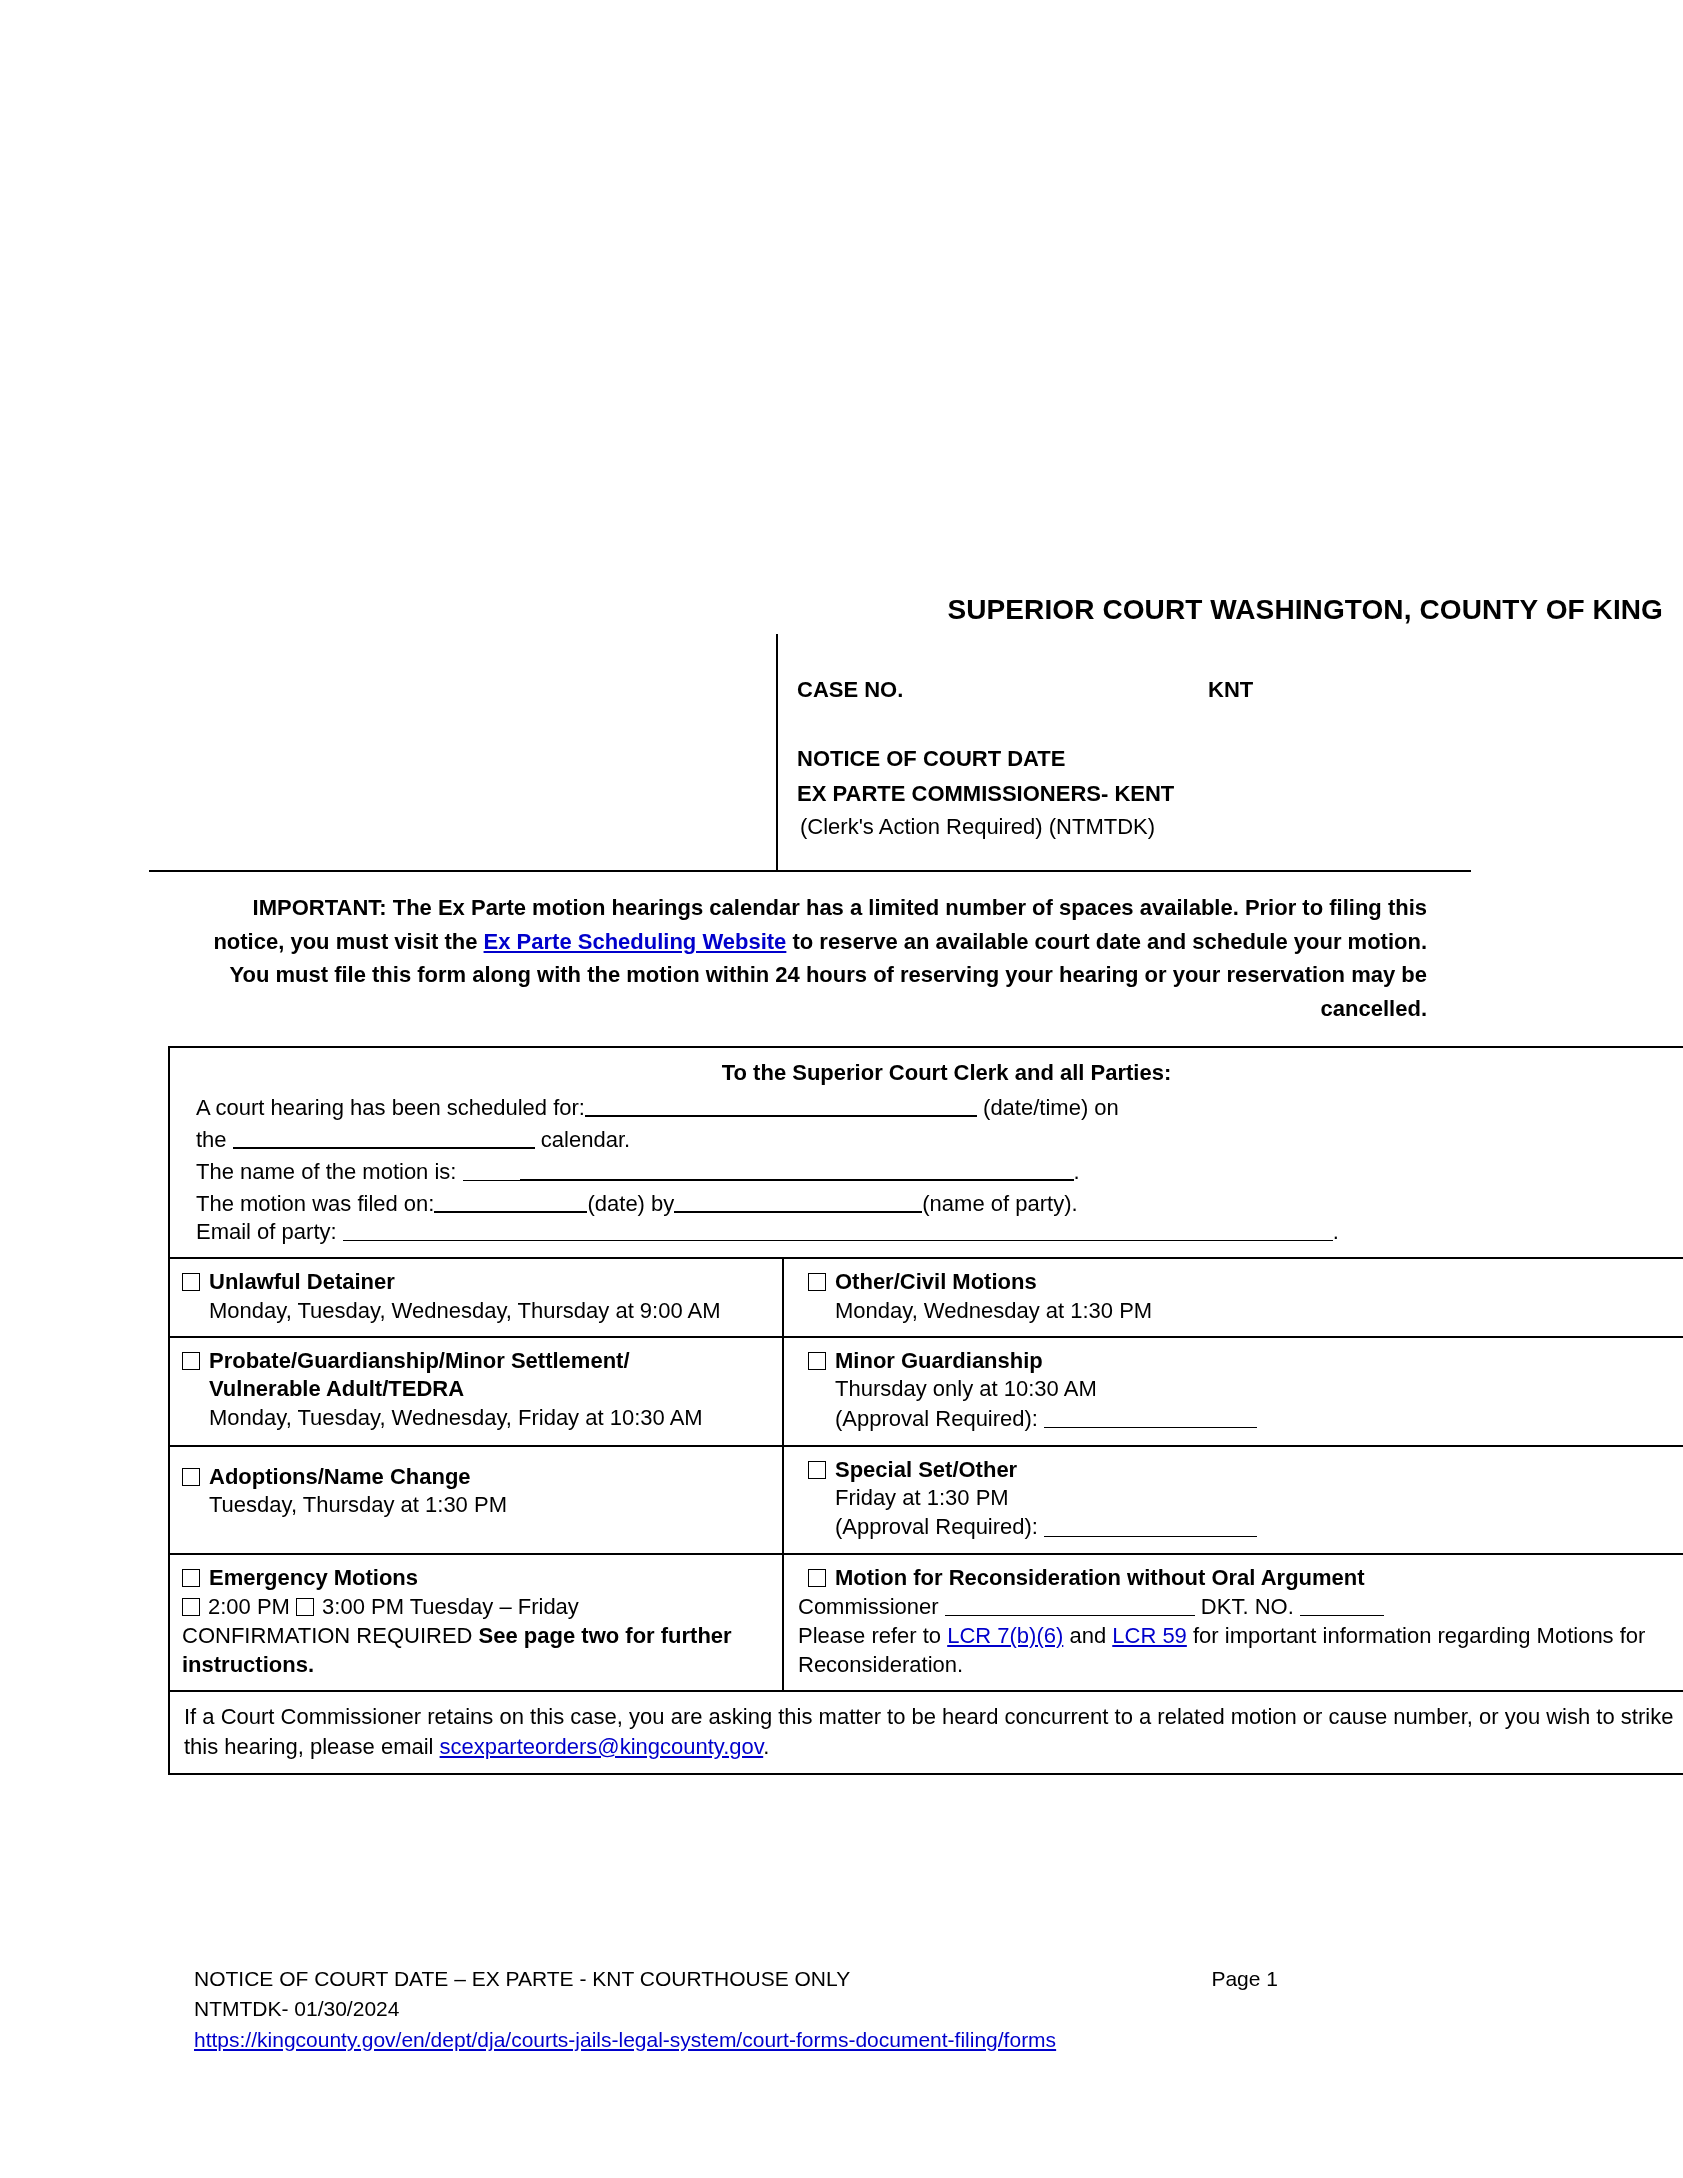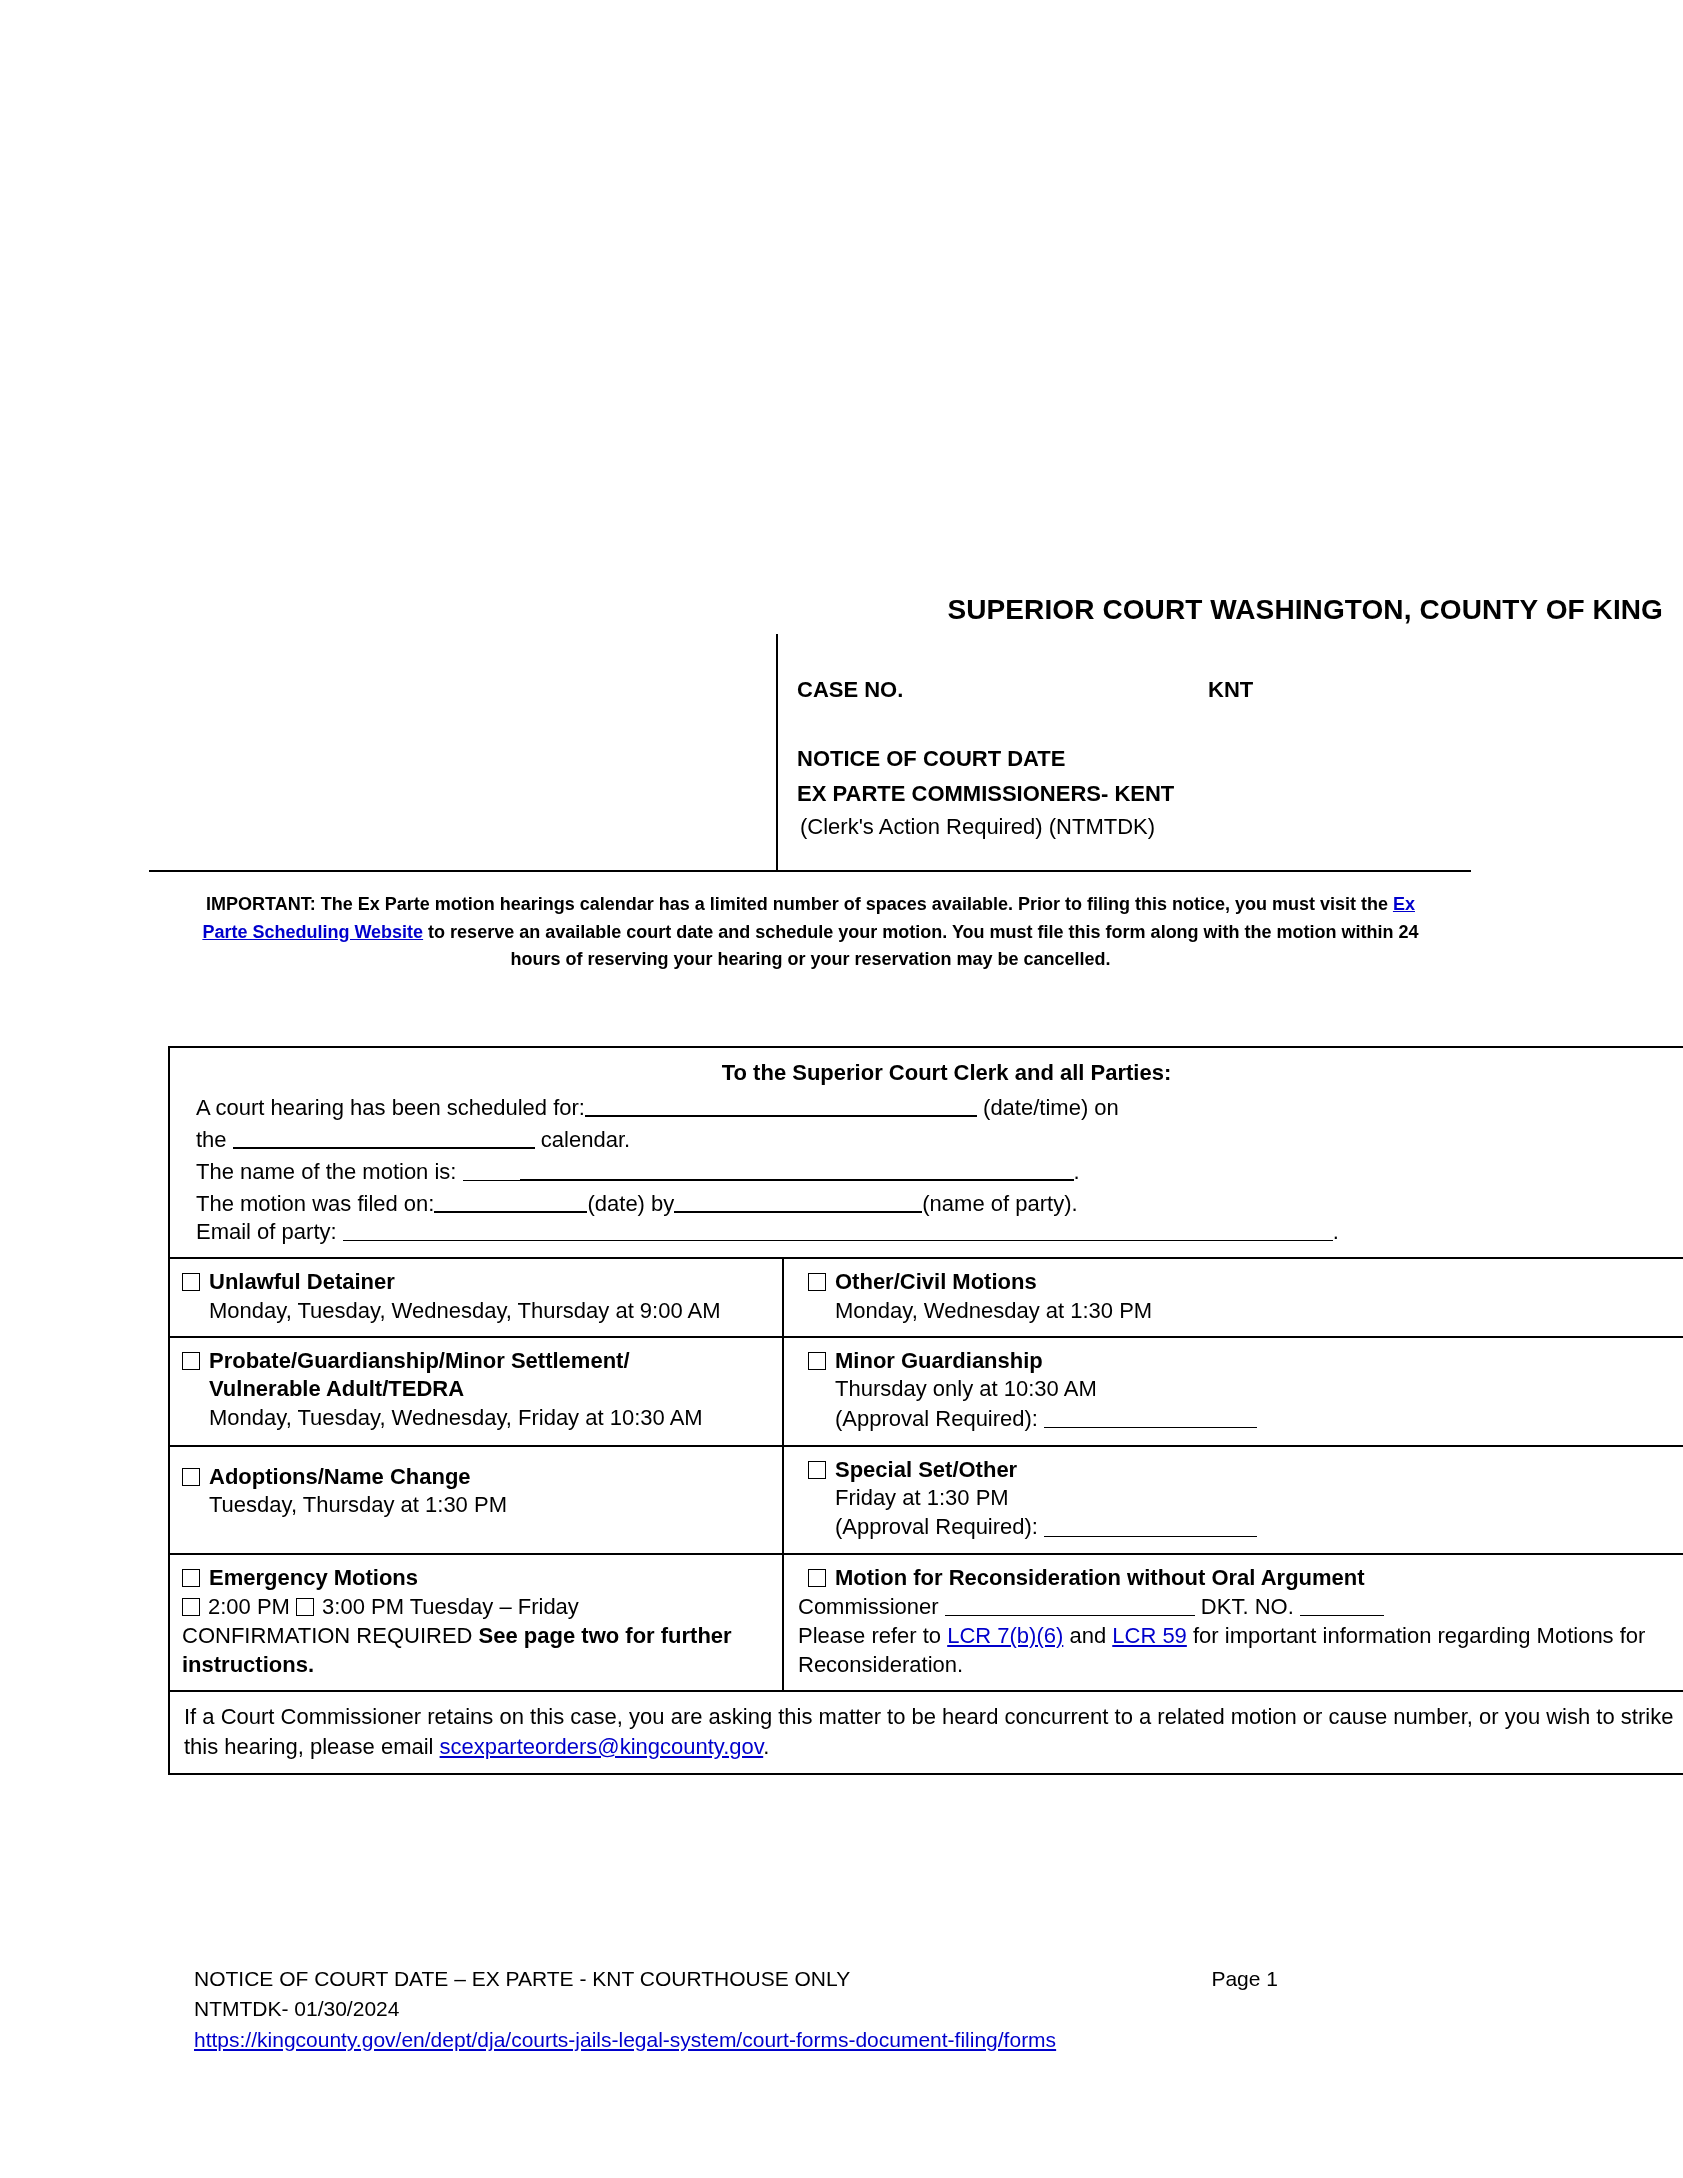--- a/index.html
+++ b/index.html
@@ -98,24 +98,24 @@
     font-size: 22px;
     font-weight: normal;
   }
 
   
   .important {
     position: absolute;
     left: 194px;
     top: 891px;
     width: 1233px;
-    font-size: 18px;
+    font-size: 22px;
     font-weight: bold;
     line-height: 1.53;
-    text-align: center;
+    text-align: right;
   }
   .important a {
     color: #0000cc;
     text-decoration: underline;
     font-weight: bold;
   }
 
   
   .form-table {
     position: absolute;

